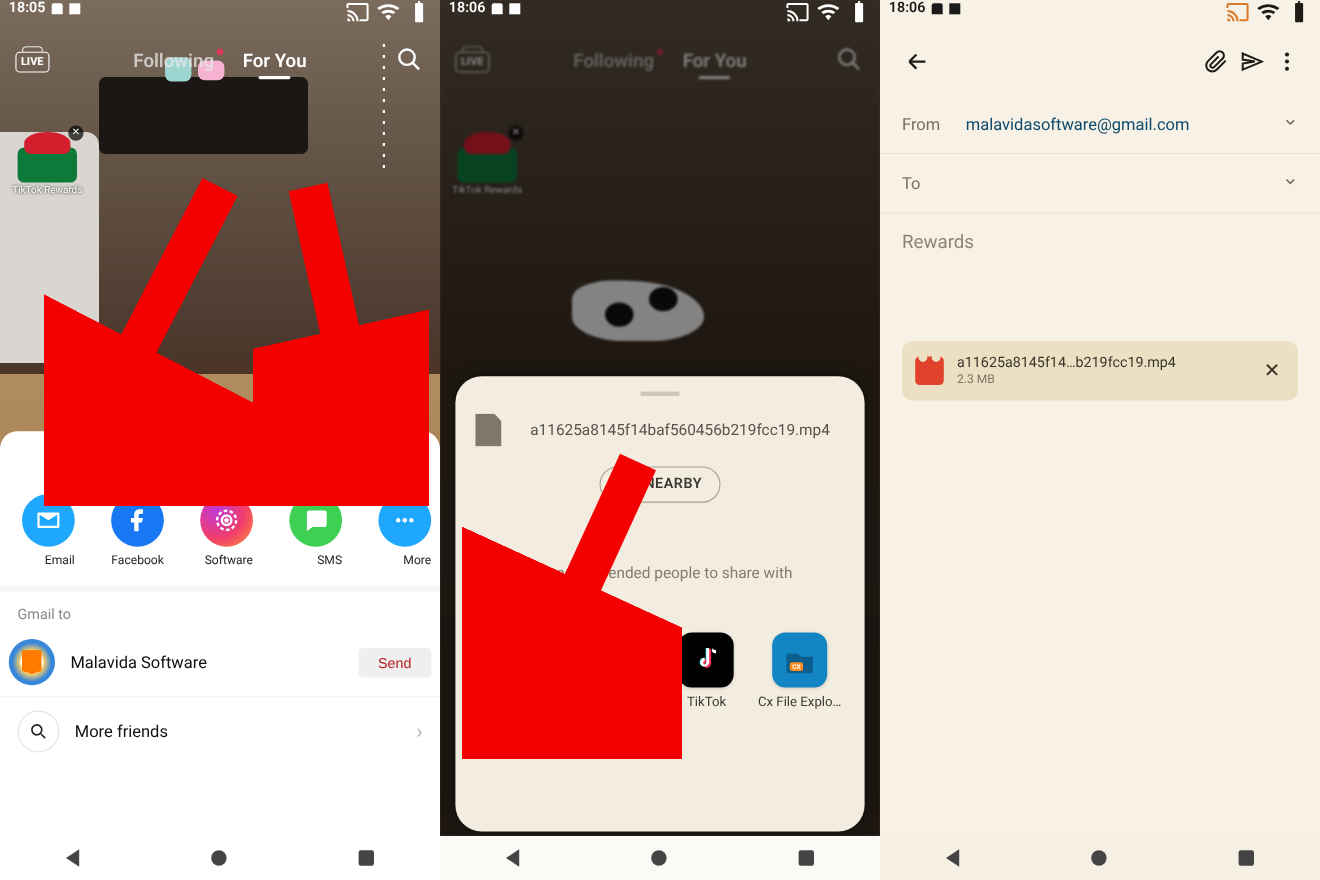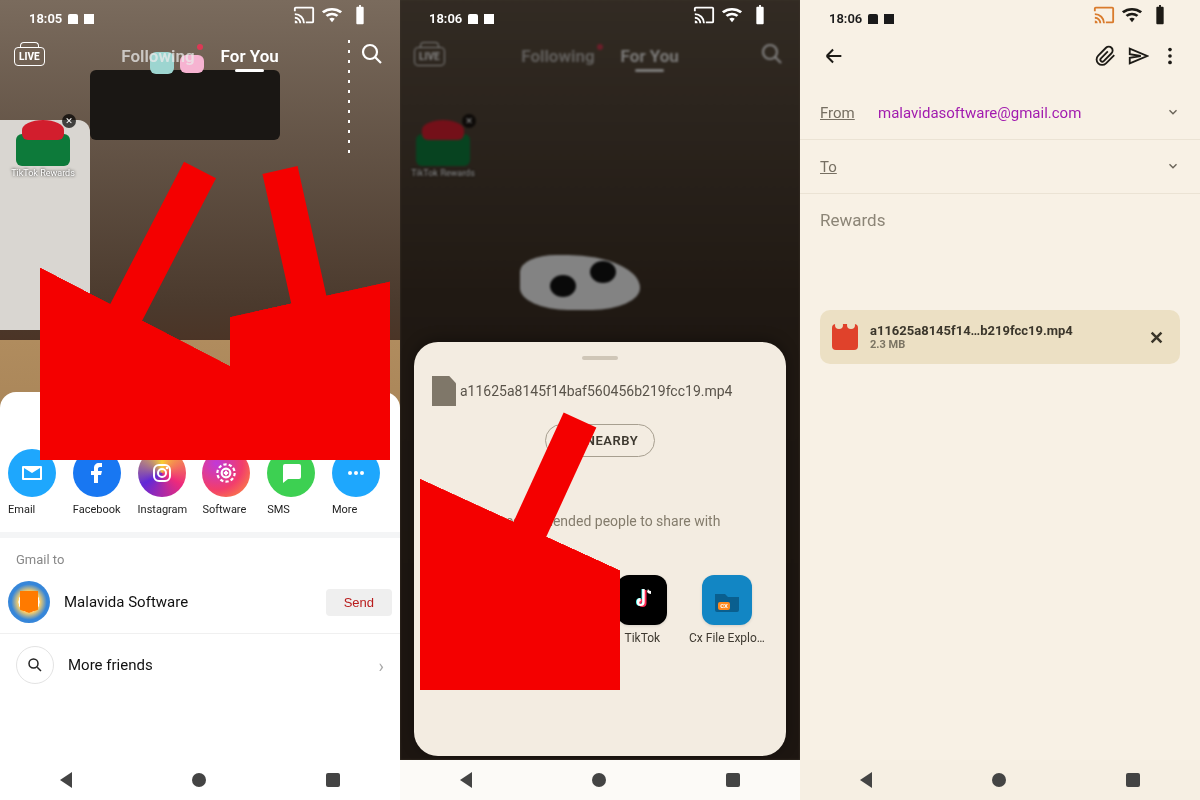--- a/index.html
+++ b/index.html
@@ -13,23 +13,23 @@
   .phone {
     width: 400px; height: 800px;
     position: relative;
     overflow: hidden;
     background: #000;
   }
   
   .statusbar {
     position: absolute; top: 0; left: 0; right: 0;
     height: 26px;
-    display: flex; align-items: flex-end;
+    display: flex; align-items: flex-start;
     justify-content: space-between;
-    padding: 0 29px;
+    padding: 0 8px;
     font-size: 13px; font-weight: 600;
   }
   .statusbar .left, .statusbar .right { display:flex; align-items:center; gap:6px; }
   .statusbar.light { color:#fff; }
   .statusbar.dark  { color:#1a1a1a; }
   .sb-cube{ width:10px;height:10px;background:currentColor;display:inline-block;}
   .sb-plug{ width:10px;height:10px;background:currentColor;display:inline-block;border-radius:2px 2px 0 0;}
 
   
   .navbar {
@@ -76,21 +76,21 @@
   .tt-rewards .x{position:absolute;top:-6px;right:2px;width:14px;height:14px;border-radius:50%;background:rgba(0,0,0,0.7);color:#fff;font-size:9px;line-height:14px;text-align:center;}
 
   
   .share-sheet{
     position:absolute;left:0;right:0;bottom:40px;background:#fff;border-radius:16px 16px 0 0;
     height:368px;display:flex;flex-direction:column;
   }
   .share-handle{width:40px;height:4px;background:#ddd;border-radius:2px;margin:8px auto 0;}
   .share-title{font-size:16px;font-weight:700;text-align:center;margin:12px 0 14px;color:#111;}
   .share-row{display:flex;justify-content:space-between;padding:0 8px;}
-  .share-item{width:60px;display:flex;flex-direction:column;align-items:flex-start;gap:6px;}
+  .share-item{width:60px;display:flex;flex-direction:column;align-items:flex-end;gap:6px;}
   .share-circle{width:48px;height:48px;border-radius:50%;display:flex;align-items:center;justify-content:center;color:#fff;}
   .share-label{font-size:11px;color:#222;}
   .c-email{background:#1ea7fd;}
   .c-fb{background:#1877f2;}
   .c-ig{background:conic-gradient(#f9ce34,#ee2a7b,#6228d7,#f9ce34);}
   .c-stories{background:radial-gradient(circle at 30% 30%,#c039d8,#f23d6c 55%,#fe9a36);}
   .c-sms{background:#3dd052;}
   .c-more{background:#1ea7fd;}
   .share-divider{height:6px;background:#f4f5f6;margin:16px 0 10px;}
   .share-sendto-lbl{font-size:13px;color:#888;padding:4px 16px;}
@@ -112,21 +112,21 @@
   .tt-dim .tt-topbar{opacity:.85;}
   .tt-cat2{position:absolute;left:120px;top:255px;width:120px;height:55px;background:#eee;border-radius:30% 60% 40% 40%;}
   .tt-cat2::after{content:"";position:absolute;top:6px;left:70px;width:26px;height:22px;background:#111;border-radius:50%;box-shadow:-40px 14px 0 0 #111;}
   .sys-share{
     position:absolute;left:14px;right:14px;bottom:44px;height:414px;
     background:#f3ece1;border-radius:24px 24px 24px 24px;
     box-shadow:0 -2px 14px rgba(0,0,0,.35);
     display:flex;flex-direction:column;padding:14px 18px 10px;
   }
   .sys-handle{width:36px;height:4px;background:#cfc6b7;border-radius:2px;margin:0 auto 16px;}
-  .file-row{display:flex;align-items:center;gap:4px;}
+  .file-row{display:flex;align-items:center;gap:26px;}
   .file-ico{width:24px;height:30px;background:#7f7769;clip-path:polygon(0 0,72% 0,100% 24%,100% 100%,0 100%);} 
   .file-name{font-size:14px;color:#59534a;}
   .nearby-chip{margin:18px auto 4px;padding:8px 16px;border:1px solid #a79f90;border-radius:24px;font-size:13px;font-weight:600;color:#3d382f;letter-spacing:.5px;display:flex;gap:8px;align-items:center;width:max-content;}
   .nearby-chip .ic{width:16px;height:10px;background:linear-gradient(90deg,#3d382f 40%,transparent 40%) 0 0/6px 3px repeat-x;transform:skewX(-10deg);}
   .recommend{font-size:14px;color:#847c6c;text-align:center;margin:52px 0 46px;}
   .app-grid{display:flex;justify-content:space-between;padding:0 2px;}
   .app-cell{width:78px;display:flex;flex-direction:column;align-items:center;gap:6px;}
   .app-ico{width:50px;height:50px;border-radius:12px;background:#fff;display:flex;align-items:center;justify-content:center;box-shadow:0 1px 3px rgba(0,0,0,.12);}
   .app-ico.trello{background:#1365d6;}
   .app-ico.cx{background:#1286c4;}
@@ -134,26 +134,26 @@
   .app-lbl{font-size:12px;color:#3f3a31;text-align:center;white-space:nowrap;overflow:hidden;text-overflow:ellipsis;max-width:78px;}
   .app-sub{font-size:11px;color:#847c6c;text-align:center;white-space:nowrap;overflow:hidden;text-overflow:ellipsis;max-width:78px;}
 
   
   .phone3 { background:#f8f1e5; color:#1d1b16; }
   .gm-header{position:absolute;top:30px;left:0;right:0;height:52px;display:flex;align-items:center;padding:0 14px 0 18px;}
   .gm-header .spacer{flex:1;}
   .gm-ic{width:32px;height:32px;display:flex;align-items:center;justify-content:center;border-radius:50%;}
   .gm-body{position:absolute;top:86px;left:0;right:0;bottom:40px;}
   .gm-row{display:flex;align-items:center;padding:16px 20px;font-size:15px;color:#766f62;border-bottom:1px solid #ebe3d4;}
-  .gm-row .lbl{width:58px;text-decoration:underline;}
-  .gm-row .val{color:#a21caf;}
+  .gm-row .lbl{width:58px;}
+  .gm-row .val{color:#0c4a6e;}
   .gm-row .chev{margin-left:auto;color:#6a6458;}
   .attach-chip{
     margin:64px 20px;background:#ece0c4;border-radius:10px;height:54px;
-    display:flex;align-items:center;padding:0 10px 0 12px;gap:12px;font-weight:bold;
+    display:flex;align-items:center;padding:0 10px 0 12px;gap:12px;
   }
   .attach-chip .film{width:26px;height:26px;background:#e0422b;border-radius:4px;position:relative;}
   .attach-chip .film::before,.attach-chip .film::after{content:"";position:absolute;top:-3px;width:8px;height:8px;border-radius:50%;background:#ece0c4;}
   .attach-chip .film::before{left:3px;} .attach-chip .film::after{right:3px;}
   .attach-chip .meta{display:flex;flex-direction:column;line-height:1.2;}
   .attach-chip .fn{font-size:13px;color:#3b362b;}
   .attach-chip .sz{font-size:11px;color:#7b7463;}
   .attach-chip .x{margin-left:auto;font-size:18px;color:#3a3529;padding:4px 6px;}
 
   
@@ -218,30 +218,20 @@
           </div>
           <span class="share-label">Email</span>
         </div>
       <div class="share-item">
           <div class="share-circle c-fb">
             <svg width="24" height="24" viewBox="0 0 24 24">
               <path fill="#fff" d="M13 22v-8h3l1-4h-4V8c0-1 .3-2 2-2h2V2h-3c-3 0-5 2-5 5v3H6v4h3v8z"></path>
             </svg>
           </div>
           <span class="share-label">Facebook</span>
-        </div>
-      <div class="share-item">
-          <div class="share-circle c-ig">
-            <svg width="24" height="24" viewBox="0 0 24 24">
-              <rect x="4" y="4" width="16" height="16" rx="5" stroke="#fff" stroke-width="2" fill="none"></rect>
-              <circle cx="12" cy="12" r="4" stroke="#fff" stroke-width="2" fill="none"></circle>
-              <circle cx="17" cy="7" r="1.3" fill="#fff"></circle>
-            </svg>
-          </div>
-          <span class="share-label">Instagram</span>
         </div>
       <div class="share-item">
           <div class="share-circle c-stories">
             <svg width="26" height="26" viewBox="0 0 24 24">
               <circle cx="12" cy="12" r="8" stroke="#fff" stroke-width="2" fill="none" stroke-dasharray="3 2"></circle>
               <circle cx="12" cy="12" r="4" stroke="#fff" stroke-width="2" fill="none"></circle>
               <path d="M12 10v4M10 12h4" stroke="#fff" stroke-width="2"></path>
             </svg>
           </div>
           <span class="share-label">Software</span>

